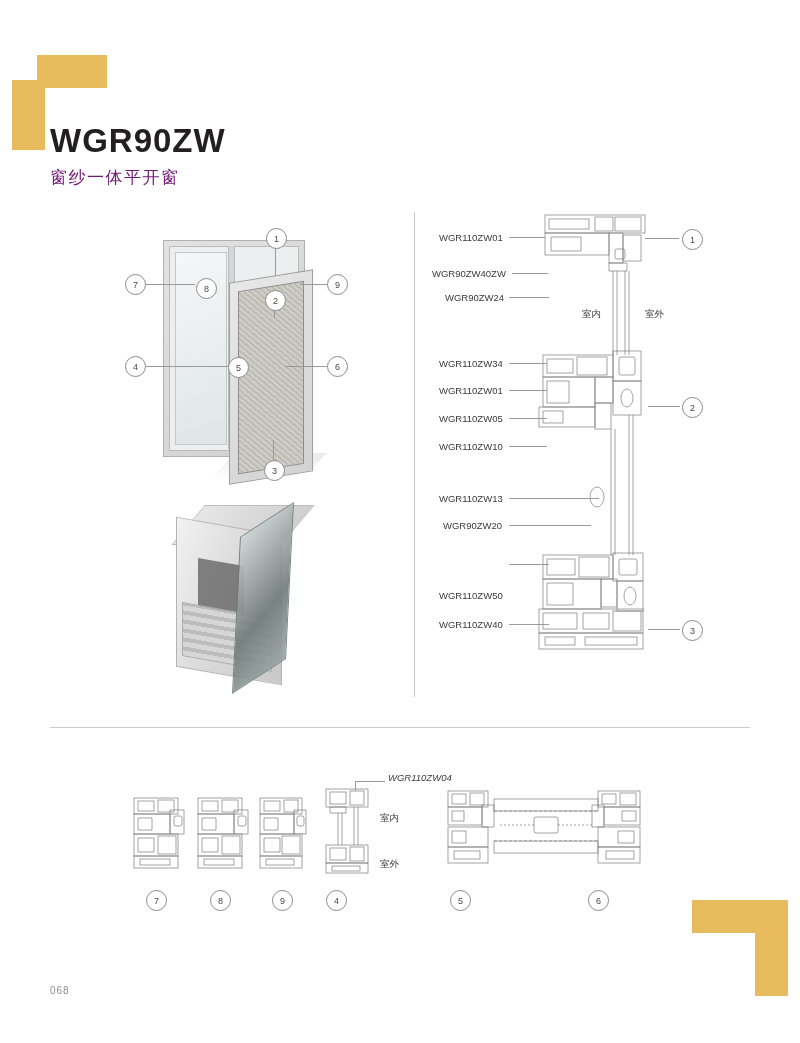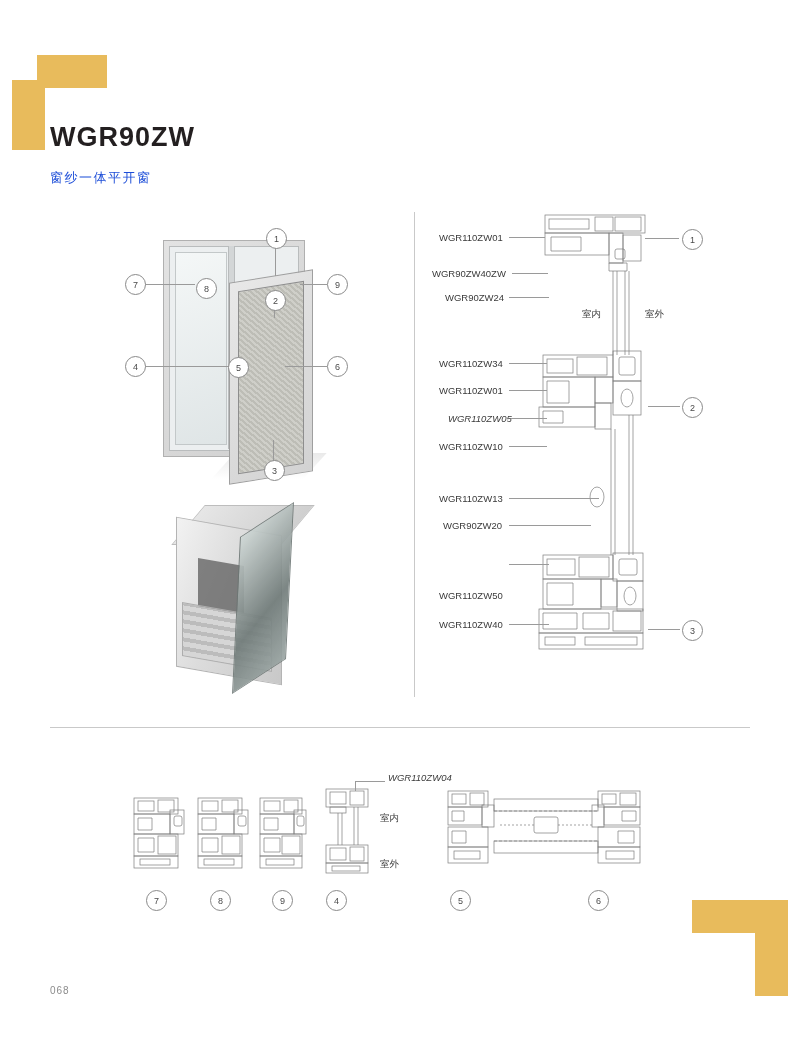--- a/index.html
+++ b/index.html
@@ -51,31 +51,31 @@
     width: 37px; height: 80px;
     background: #ffffff;
   }
 
   
   .title-block {
     position: absolute;
     left: 50px; top: 124px;
   }
   .doc-title {
-    font-size: 27px;
+    font-size: 33px;
     font-weight: bold;
     letter-spacing: 1px;
     color: #231f20;
     font-family: "Liberation Sans", sans-serif;
     line-height: 1;
   }
   .doc-subtitle {
-    margin-top: 18px;
-    font-size: 13px;
-    color: #1d4ed8;
+    margin-top: 9px;
+    font-size: 17px;
+    color: #701a75;
     letter-spacing: 1.5px;
     font-family: "DejaVu Sans", sans-serif;
   }
 
   
   .v-divider {
     position: absolute;
     left: 414px; top: 212px;
     width: 1px; height: 485px;
     background: #c9c9c9;
@@ -372,21 +372,21 @@
   <div class="leader leader-h" style="left:509px; top:624px; width:40px;"></div>
   <div class="leader leader-h" style="left:645px; top:238px; width:34px;"></div>
   <div class="leader leader-h" style="left:648px; top:406px; width:32px;"></div>
   <div class="leader leader-h" style="left:648px; top:629px; width:32px;"></div>
 
   <div class="part-label" style="left:439px; top:232px;">WGR110ZW01</div>
   <div class="part-label" style="left:432px; top:268px;">WGR90ZW40ZW</div>
   <div class="part-label" style="left:445px; top:292px;">WGR90ZW24</div>
   <div class="part-label" style="left:439px; top:358px;">WGR110ZW34</div>
   <div class="part-label" style="left:439px; top:385px;">WGR110ZW01</div>
-  <div class="part-label" style="left:448px; top:413px;font-style:italic;">WGR110ZW05</div>
+  <div class="part-label" style="left:439px; top:413px;">WGR110ZW05</div>
   <div class="part-label" style="left:439px; top:441px;">WGR110ZW10</div>
   <div class="part-label" style="left:439px; top:493px;text-align:right;">WGR110ZW13</div>
   <div class="part-label" style="left:443px; top:520px;">WGR90ZW20</div>
   <div class="part-label" style="left:439px; top:559px;margin-top:31px;">WGR110ZW50</div>
   <div class="part-label" style="left:439px; top:619px;">WGR110ZW40</div>
 
   <div class="cn-label" style="left:582px; top:308px;">室内</div>
   <div class="cn-label" style="left:645px; top:308px;">室外</div>
 
   <div class="bubble" style="left:682px; top:229px;">1</div>

